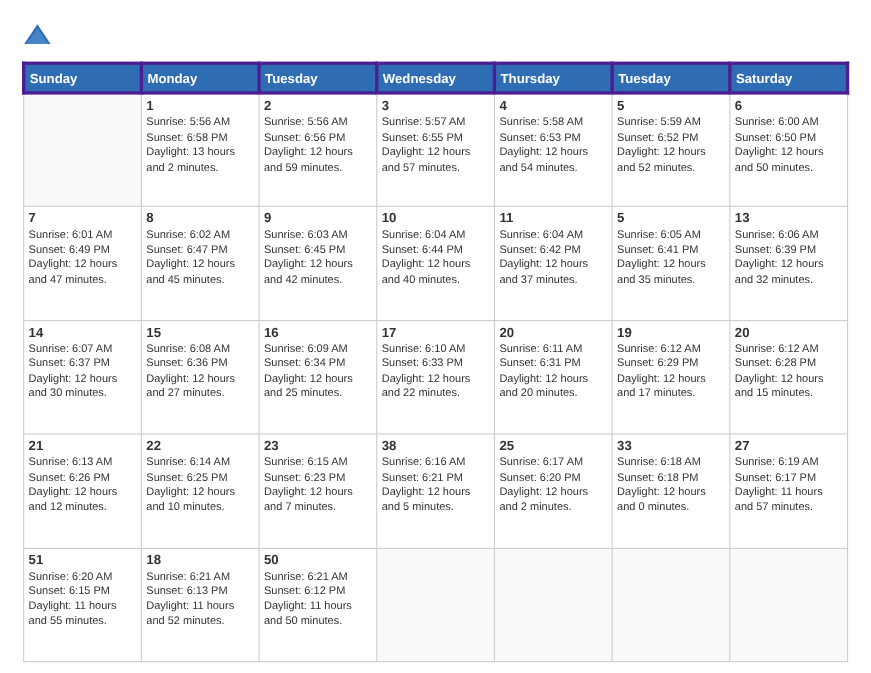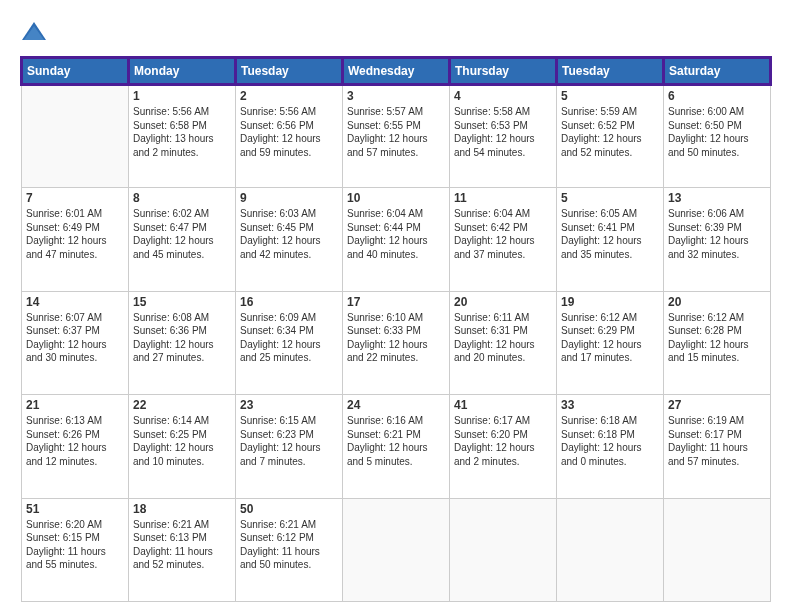--- a/index.html
+++ b/index.html
@@ -158,22 +158,22 @@
           <td><span class="day-num">16</span><span class="cell-text">Sunrise: 6:09 AM<br>Sunset: 6:34 PM<br>Daylight: 12 hours and 25 minutes.</span></td>
           <td><span class="day-num">17</span><span class="cell-text">Sunrise: 6:10 AM<br>Sunset: 6:33 PM<br>Daylight: 12 hours and 22 minutes.</span></td>
           <td><span class="day-num">20</span><span class="cell-text">Sunrise: 6:11 AM<br>Sunset: 6:31 PM<br>Daylight: 12 hours and 20 minutes.</span></td>
           <td><span class="day-num">19</span><span class="cell-text">Sunrise: 6:12 AM<br>Sunset: 6:29 PM<br>Daylight: 12 hours and 17 minutes.</span></td>
           <td><span class="day-num">20</span><span class="cell-text">Sunrise: 6:12 AM<br>Sunset: 6:28 PM<br>Daylight: 12 hours and 15 minutes.</span></td>
         </tr>
         <tr>
           <td><span class="day-num">21</span><span class="cell-text">Sunrise: 6:13 AM<br>Sunset: 6:26 PM<br>Daylight: 12 hours and 12 minutes.</span></td>
           <td><span class="day-num">22</span><span class="cell-text">Sunrise: 6:14 AM<br>Sunset: 6:25 PM<br>Daylight: 12 hours and 10 minutes.</span></td>
           <td><span class="day-num">23</span><span class="cell-text">Sunrise: 6:15 AM<br>Sunset: 6:23 PM<br>Daylight: 12 hours and 7 minutes.</span></td>
-          <td><span class="day-num">24</span><span class="cell-text">Sunrise: 6:16 AM<br>Sunset: 6:21 PM<br>Daylight: 12 hours and 5 minutes.</span></td>
-          <td><span class="day-num">41</span><span class="cell-text">Sunrise: 6:17 AM<br>Sunset: 6:20 PM<br>Daylight: 12 hours and 2 minutes.</span></td>
+          <td><span class="day-num">38</span><span class="cell-text">Sunrise: 6:16 AM<br>Sunset: 6:21 PM<br>Daylight: 12 hours and 5 minutes.</span></td>
+          <td><span class="day-num">25</span><span class="cell-text">Sunrise: 6:17 AM<br>Sunset: 6:20 PM<br>Daylight: 12 hours and 2 minutes.</span></td>
           <td><span class="day-num">33</span><span class="cell-text">Sunrise: 6:18 AM<br>Sunset: 6:18 PM<br>Daylight: 12 hours and 0 minutes.</span></td>
           <td><span class="day-num">27</span><span class="cell-text">Sunrise: 6:19 AM<br>Sunset: 6:17 PM<br>Daylight: 11 hours and 57 minutes.</span></td>
         </tr>
         <tr>
           <td><span class="day-num">51</span><span class="cell-text">Sunrise: 6:20 AM<br>Sunset: 6:15 PM<br>Daylight: 11 hours and 55 minutes.</span></td>
           <td><span class="day-num">18</span><span class="cell-text">Sunrise: 6:21 AM<br>Sunset: 6:13 PM<br>Daylight: 11 hours and 52 minutes.</span></td>
           <td><span class="day-num">50</span><span class="cell-text">Sunrise: 6:21 AM<br>Sunset: 6:12 PM<br>Daylight: 11 hours and 50 minutes.</span></td>
           <td class="empty"></td>
           <td class="empty"></td>
           <td class="empty"></td>

